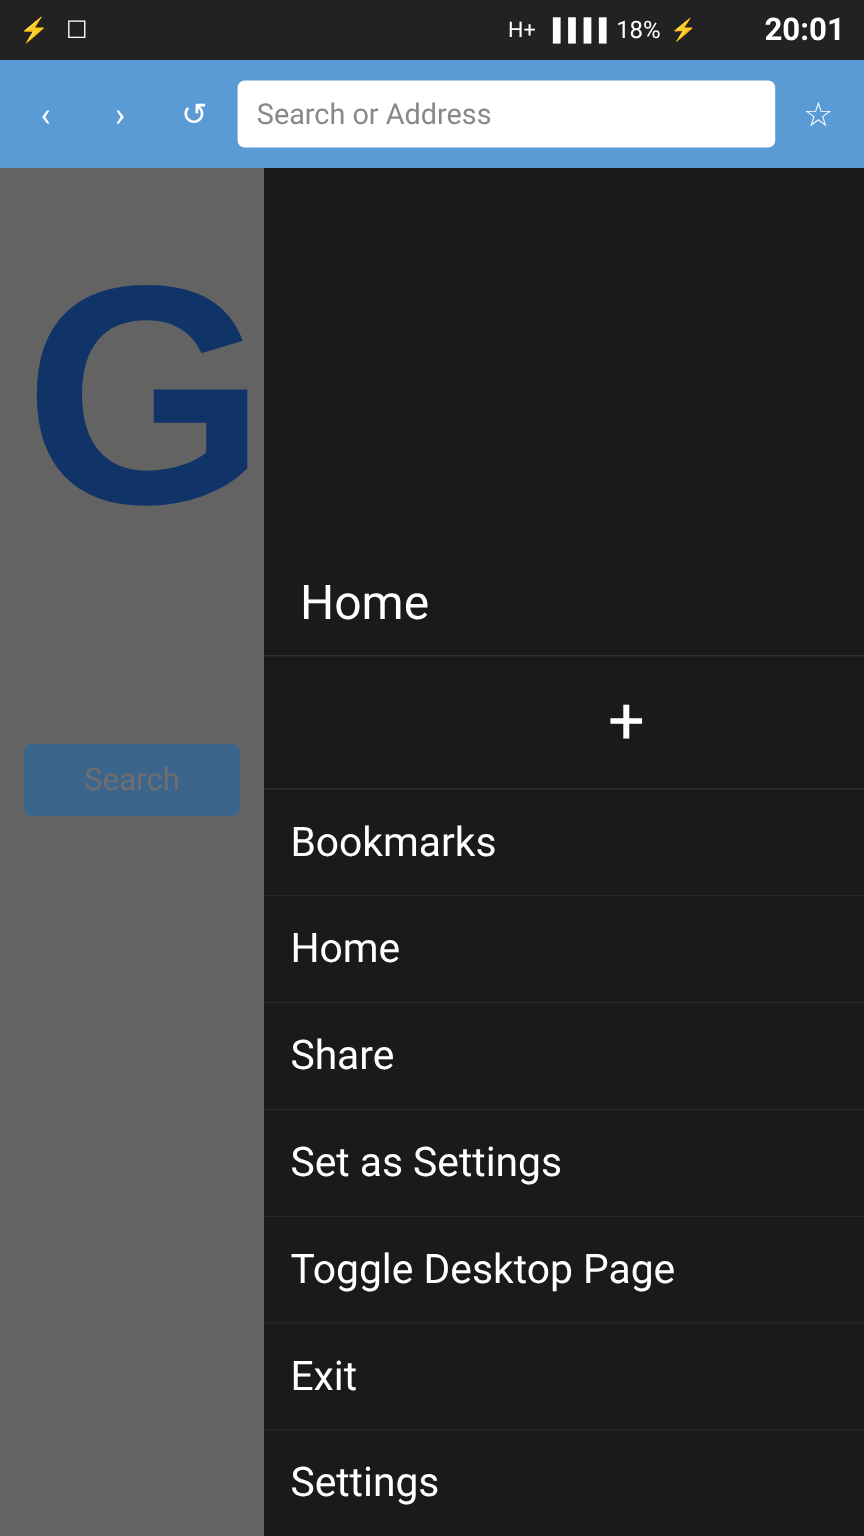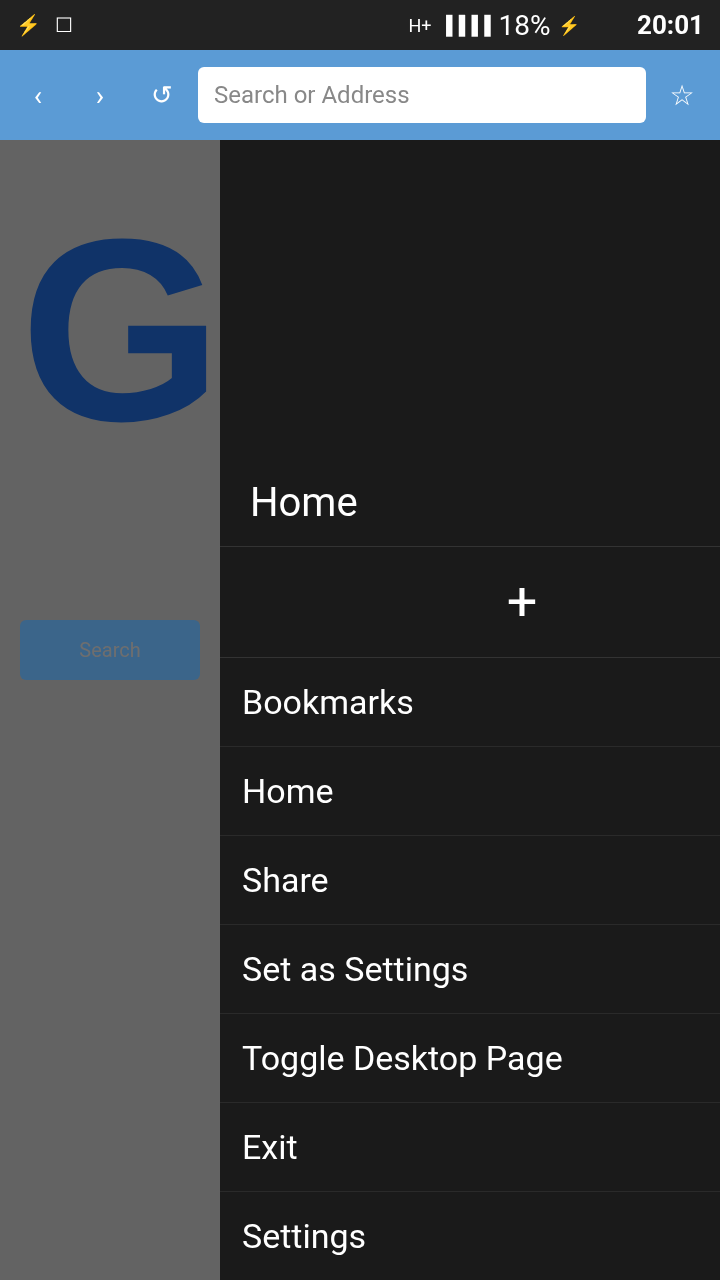--- a/index.html
+++ b/index.html
@@ -41,21 +41,21 @@
       color: #fff;
       font-size: 20px;
     }
     .status-time {
       font-size: 26px;
       font-weight: bold;
       color: #fff;
       margin-left: 48px;
     }
     .battery-pct {
-      font-size: 28px;
+      font-size: 20px;
       color: #fff;
       text-align: right;
     }
 
     
     .browser-toolbar {
       width: 720px;
       height: 90px;
       background: #5b9bd5;
       display: flex;
@@ -139,21 +139,21 @@
     }
     .search-btn-bg {
       width: 180px;
       height: 60px;
       background: #5b9bd5;
       border-radius: 6px;
       display: flex;
       align-items: center;
       justify-content: center;
       color: #aaa;
-      font-size: 20px;
+      font-size: 26px;
     }
 
     
     .overlay-left {
       position: absolute;
       top: 140px;
       left: 0;
       width: 220px;
       height: 1140px;
       background: rgba(0,0,0,0.35);

